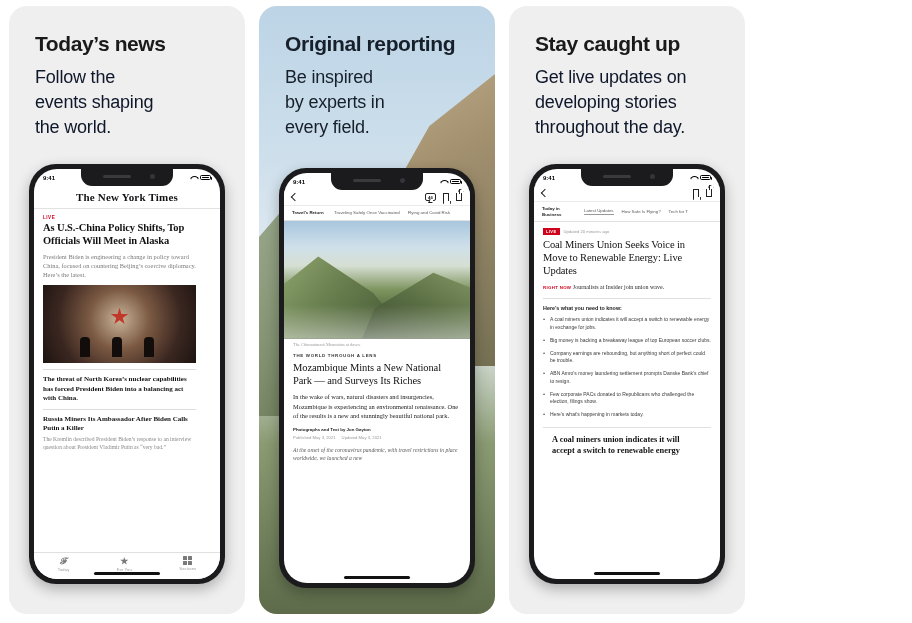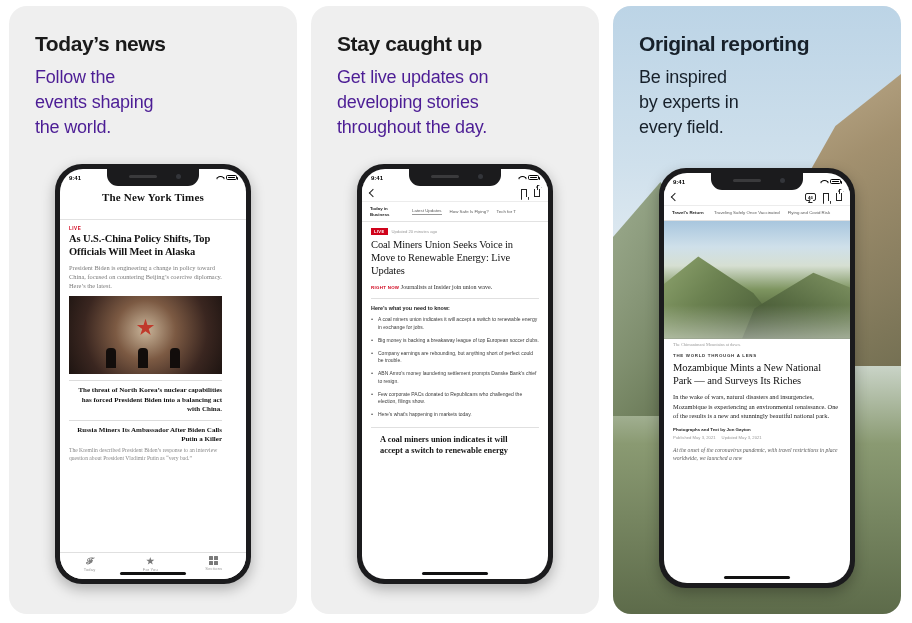--- a/index.html
+++ b/index.html
@@ -11,21 +11,21 @@
   }
   .gallery {
     display: flex;
     gap: 14px;
     padding: 6px 9px 9px 9px;
     width: 912px; height: 623px;
     align-items: flex-start;
   }
   .panel {
     position: relative;
-    width: 288px;
+    width: 236px;
     height: 608px;
     border-radius: 18px;
     background: #efefef;
     overflow: hidden;
     flex: 0 0 auto;
   }
   .panel-photo-bg {
     position: absolute; inset: 0;
     background:
       linear-gradient(to bottom, #bcd4e6 0%, #cfe0ec 26%, #e3ecf2 45%, #cfd9cf 58%, #8a9a72 72%, #5d6b4a 100%);
@@ -41,21 +41,21 @@
     background: linear-gradient(120deg, #9fae8c 0%, #6f7f5c 60%, #4d5a3c 100%);
     clip-path: polygon(0 100%, 0 40%, 45% 10%, 100% 62%, 100% 100%);
     opacity: .9;
   }
   .panel-head { position: relative; padding: 26px 26px 0 26px; }
   .panel-title {
     font-size: 21px; font-weight: bold; color: #1a1a1a;
     letter-spacing: -0.4px; line-height: 1.15; margin-bottom: 9px;
   }
   .panel-sub {
-    font-size: 18px; color: #4c1d95; line-height: 1.38;
+    font-size: 18px; color: #0f172a; line-height: 1.38;
     letter-spacing: -0.2px; white-space: pre-line;
   }
   .panel.photo .panel-title, .panel.photo .panel-sub { color: #17202a; }
 
   
   .phone {
     position: absolute; left: 50%; transform: translateX(-50%);
     width: 196px; height: 420px;
     background: #1b1b1d;
     border-radius: 27px;
@@ -96,21 +96,21 @@
   .battery:after { content:""; position:absolute; right:-2.4px; top:1.4px; width:1.4px; height:2.4px; background:#000; border-radius:0 1px 1px 0;}
   .homebar {
     position: absolute; bottom: 4px; left: 50%; transform: translateX(-50%);
     width: 66px; height: 3px; background: #111; border-radius: 2px; z-index: 7;
   }
 
   
   .masthead {
     text-align: center; font-family: "Liberation Serif", serif;
     font-size: 11px; font-weight: bold; color: #121212;
-    padding: 5px 0 16px; border-bottom: .5px solid #e2e2e2;
+    padding: 5px 0 5px; border-bottom: .5px solid #e2e2e2;
     letter-spacing: .2px;
   }
   .art-body { padding: 6px 24px 0 9px; }
   .live-tag {
     font-size: 4.6px; font-weight: bold; color: #d0021b;
     letter-spacing: .5px; margin-bottom: 2px;
   }
   .hl {
     font-family: "Liberation Serif", serif; font-weight: bold;
     color: #121212; font-size: 10.5px; line-height: 1.22;
@@ -132,21 +132,21 @@
     clip-path: polygon(50% 0%, 61% 35%, 98% 35%, 68% 57%, 79% 91%, 50% 70%, 21% 91%, 32% 57%, 2% 35%, 39% 35%);
   }
   .photo-block .fig {
     position: absolute; bottom: 6px; width: 10px; height: 20px;
     background: #120d0b; border-radius: 4px 4px 0 0;
   }
   .photo-block .fig.a { left: 24%; } .photo-block .fig.b { left: 45%; } .photo-block .fig.c { left: 66%; }
   .divider { border-top: .5px solid #dcdcdc; margin: 6px 0 5px; }
   .hl2 {
     font-family: "Liberation Serif", serif; font-weight: bold;
-    color: #121212; font-size: 7px; line-height: 1.3; text-align: right;
+    color: #121212; font-size: 7px; line-height: 1.3;
   }
   .summ2 {
     font-family: "Liberation Serif", serif; color: #8a8a8a;
     font-size: 5.6px; line-height: 1.42; margin-top: 3px;
   }
   .tabbar {
     position: absolute; bottom: 0; left: 0; right: 0; height: 27px;
     border-top: .5px solid #e0e0e0; background: #fff;
     display: flex; align-items: flex-start; justify-content: space-around;
     padding-top: 3px; z-index: 6;
@@ -298,20 +298,85 @@
                 <span></span>
               </div>
             <div class="lb">Sections</div>
           </div>
         </div>
         <div class="homebar"></div>
       </div>
     </div>
   </div>
 
+  <div class="panel photo">
+    <div class="panel-photo-bg">
+      <div class="ridge"></div>
+        <div class="ridge2"></div>
+    </div>
+    <div class="panel-head">
+      <div class="panel-title">Original reporting</div>
+      <div class="panel-sub">Be inspired
+by experts in
+every field.</div>
+    </div>
+
+    <div class="phone p2">
+      <div class="screen">
+        <div class="notch">
+          <span class="speaker"></span>
+            <span class="cam"></span>
+        </div>
+        <div class="statusbar">
+          <span>9:41</span>
+          <span class="right">
+            <span class="wifi"></span>
+            <span class="battery">
+                <i></i>
+              </span>
+          </span>
+        </div>
+
+        <div class="navbar">
+          <span class="chev"></span>
+          <span class="right">
+            <span class="cmt">
+              <span>46</span>
+            </span>
+            <span class="bkmk"></span>
+            <span class="share"></span>
+          </span>
+        </div>
+
+        <div class="tabstrip">
+          <span class="t bold">Travel’s Return</span>
+          <span class="t">Traveling Safely Once Vaccinated</span>
+          <span class="t">Flying and Covid Risk</span>
+        </div>
+
+        <div class="hero-photo">
+          <div class="pk1"></div>
+            <div class="pk2"></div>
+            <div class="mist"></div>
+        </div>
+        <div class="caption">The Chimanimani Mountains at dawn.</div>
+        <div class="kicker">THE WORLD THROUGH A LENS</div>
+        <div class="hl-serif">Mozambique Mints a New National Park — and Surveys Its Riches</div>
+        <div class="para">In the wake of wars, natural disasters and insurgencies, Mozambique is experiencing an environmental renaissance. One of the results is a new and stunningly beautiful national park.</div>
+        <div class="byline">Photographs and Text by Jon Gayton</div>
+        <div class="dates">
+          <span>Published May 3, 2021</span>
+          <span>Updated May 3, 2021</span>
+        </div>
+        <div class="footpara">At the onset of the coronavirus pandemic, with travel restrictions in place worldwide, we launched a new</div>
+        <div class="homebar"></div>
+      </div>
+    </div>
+  </div>
+
   <div class="panel">
     <div class="panel-head">
       <div class="panel-title">Stay caught up</div>
       <div class="panel-sub">Get live updates on
 developing stories
 throughout the day.</div>
     </div>
 
     <div class="phone p3">
       <div class="screen">
@@ -368,78 +433,13 @@
             <li>Here’s what’s happening in markets today.</li>
           </ul>
         </div>
 
         <div class="bigtail">A coal miners union indicates it will accept a switch to renewable energy</div>
         <div class="homebar"></div>
       </div>
     </div>
   </div>
 
-  <div class="panel photo">
-    <div class="panel-photo-bg">
-      <div class="ridge"></div>
-        <div class="ridge2"></div>
-    </div>
-    <div class="panel-head">
-      <div class="panel-title">Original reporting</div>
-      <div class="panel-sub">Be inspired
-by experts in
-every field.</div>
-    </div>
-
-    <div class="phone p2">
-      <div class="screen">
-        <div class="notch">
-          <span class="speaker"></span>
-            <span class="cam"></span>
-        </div>
-        <div class="statusbar">
-          <span>9:41</span>
-          <span class="right">
-            <span class="wifi"></span>
-            <span class="battery">
-                <i></i>
-              </span>
-          </span>
-        </div>
-
-        <div class="navbar">
-          <span class="chev"></span>
-          <span class="right">
-            <span class="cmt">
-              <span>46</span>
-            </span>
-            <span class="bkmk"></span>
-            <span class="share"></span>
-          </span>
-        </div>
-
-        <div class="tabstrip">
-          <span class="t bold">Travel’s Return</span>
-          <span class="t">Traveling Safely Once Vaccinated</span>
-          <span class="t">Flying and Covid Risk</span>
-        </div>
-
-        <div class="hero-photo">
-          <div class="pk1"></div>
-            <div class="pk2"></div>
-            <div class="mist"></div>
-        </div>
-        <div class="caption">The Chimanimani Mountains at dawn.</div>
-        <div class="kicker">THE WORLD THROUGH A LENS</div>
-        <div class="hl-serif">Mozambique Mints a New National Park — and Surveys Its Riches</div>
-        <div class="para">In the wake of wars, natural disasters and insurgencies, Mozambique is experiencing an environmental renaissance. One of the results is a new and stunningly beautiful national park.</div>
-        <div class="byline">Photographs and Text by Jon Gayton</div>
-        <div class="dates">
-          <span>Published May 3, 2021</span>
-          <span>Updated May 3, 2021</span>
-        </div>
-        <div class="footpara">At the onset of the coronavirus pandemic, with travel restrictions in place worldwide, we launched a new</div>
-        <div class="homebar"></div>
-      </div>
-    </div>
-  </div>
-
 </div>
 
 </body></html>

